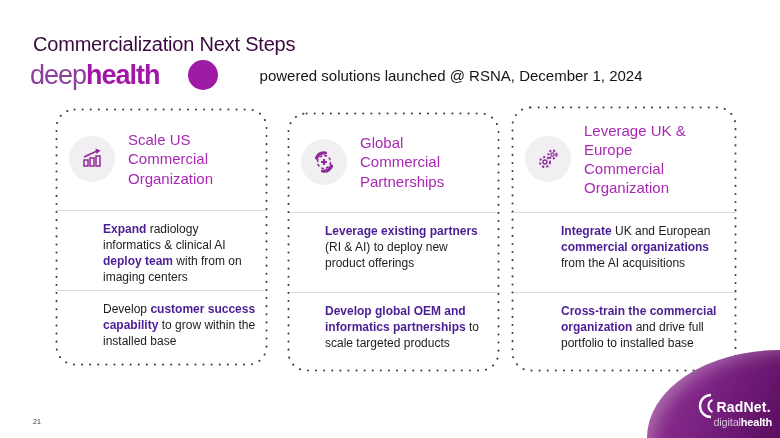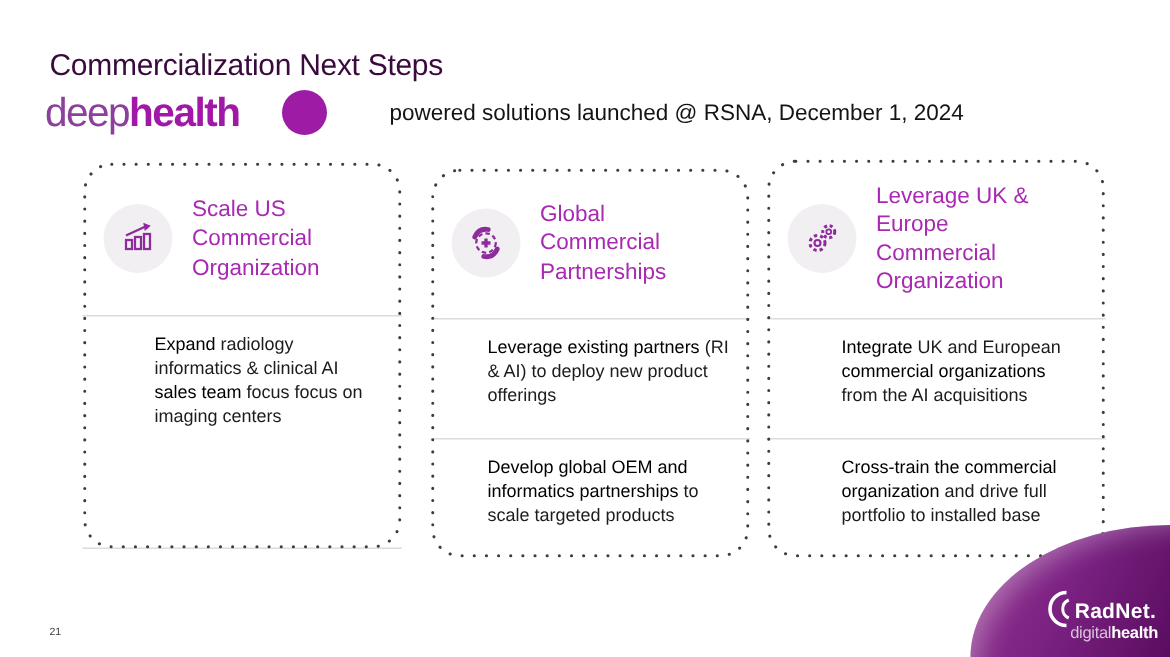--- a/index.html
+++ b/index.html
@@ -28,21 +28,21 @@
     display:flex;align-items:center;justify-content:center;flex:none;}
   .card-title{margin:0;font-size:15px;line-height:1.27;font-weight:normal;color:#a829b2;}
   .c1 .card-title{max-width:152px;}
   .c2 .card-title{max-width:112px;}
   .c3 .card-title{max-width:128px;}
   .divider{height:1px;background:#dcdcdc;flex:none;}
   .bullet{flex:1;font-size:12px;line-height:1.33;color:#1c1c1c;
     padding:11px 12px 4px 48px;box-sizing:border-box;}
   .c2 .bullet{padding-left:38px;}
   .c3 .bullet{padding-left:50px;padding-right:14px;}
-  .bold{font-weight:normal;color:#000000;}
+  .bold{font-weight:bold;color:#4c1d95;}
 
   .c1{left:55px;top:108px;width:213px;height:258px;}
   .c2{left:287px;top:112px;width:213px;height:260px;}
   .c3{left:511px;top:106px;width:226px;height:266px;}
 
   .page-number{position:absolute;left:33px;bottom:13px;font-size:7px;color:#3a3a3a;}
 
   .corner{
     position:absolute;right:0;bottom:0;width:133px;height:88px;
     border-top-left-radius:133px 88px;
@@ -84,22 +84,23 @@
           <rect x="5" y="14" width="4" height="6" fill="none" stroke="#8e2a9b" stroke-width="1.5"></rect>
           <rect x="11" y="12" width="4" height="8" fill="none" stroke="#8e2a9b" stroke-width="1.5"></rect>
           <rect x="17" y="10" width="4" height="10" fill="none" stroke="#8e2a9b" stroke-width="1.5"></rect>
           <path d="M5 11 L18 5" fill="none" stroke="#8e2a9b" stroke-width="1.6"></path>
           <polygon points="16.5,2.5 21.5,4.5 17.5,8" fill="#8e2a9b"></polygon>
         </svg>
       </div>
       <h3 class="card-title">Scale US Commercial Organization</h3>
     </div>
     <div class="divider"></div>
-    <div class="bullet"><span class="bold">Expand</span><span> radiology informatics &amp; clinical AI </span><span class="bold">sales team</span><span> focus focus on imaging centers</span></div>
+    <div class="bullet"><span class="bold">Expand</span><span> radiology informatics &amp; clinical AI </span><span class="bold">deploy team</span><span> with from on imaging centers</span></div>
     <div class="divider"></div>
+    <div class="bullet"><span>Develop </span><span class="bold">customer success capability</span><span> to grow within the installed base</span></div>
   </div>
 
   <div class="card c2">
     <svg class="card-border" width="213" height="260">
       <rect x="1.5" y="1.5" width="210" height="257" rx="18" fill="none" stroke="#3c3c3c" stroke-width="2" stroke-dasharray="0.1 8" stroke-linecap="round"></rect>
     </svg>
     <div class="card-header">
       <div class="icon-circle">
         <svg width="26" height="26" viewBox="0 0 26 26">
           <circle cx="13" cy="13" r="6.5" fill="none" stroke="#8e2a9b" stroke-width="1.5" stroke-dasharray="3 2"></circle>

